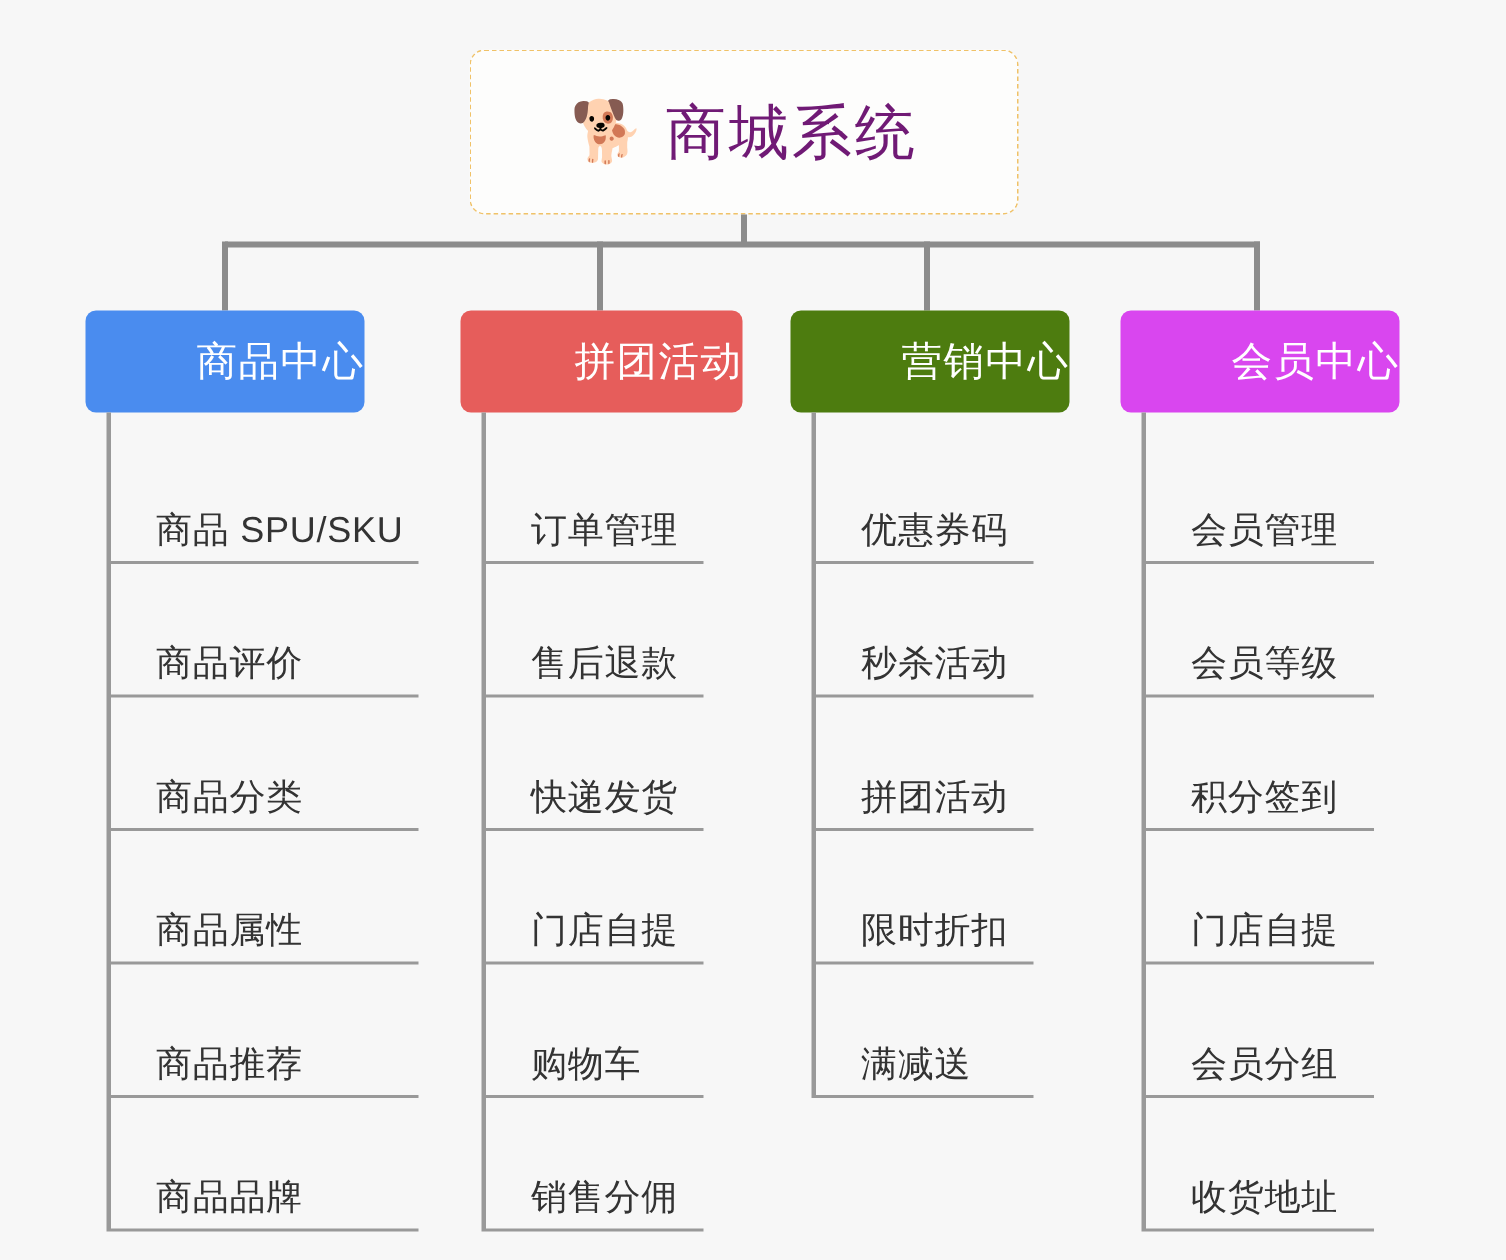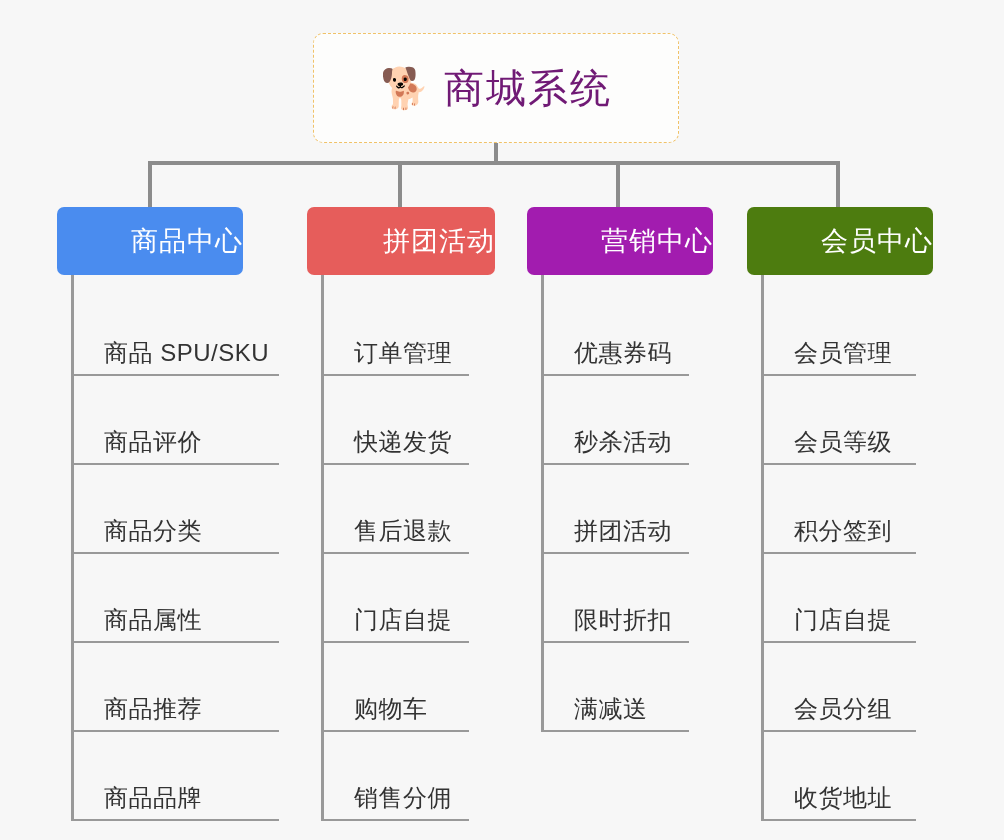--- a/index.html
+++ b/index.html
@@ -98,22 +98,22 @@
     letter-spacing: 1px;
     box-sizing: border-box;
   }
   .column.c0 .cat-box { width: 186px; }
   .column.c1 .cat-box { width: 188px; }
   .column.c2 .cat-box { width: 186px; }
   .column.c3 .cat-box { width: 186px; }
 
   .cat-blue   { background: #4a8cef; }
   .cat-red    { background: #e65d5b; }
-  .cat-orange { background: #a21caf; }
-  .cat-green  { background: #4d7c0f; }
+  .cat-orange { background: #4d7c0f; }
+  .cat-green  { background: #d946ef; }
 
   
   .leaf-list {
     position: relative;
     margin-top: 0;
     padding-top: 12px;
     border-left: 3px solid #999999;
     margin-left: 14px;
   }
   .leaf-item {
@@ -203,26 +203,26 @@
       <span>拼团活动</span>
     </div>
     <div class="leaf-list">
       <div class="leaf-item">
         <span class="leaf-underline">
           <span class="leaf-label">订单管理</span>
         </span>
       </div>
       <div class="leaf-item">
         <span class="leaf-underline">
+          <span class="leaf-label">售后退款</span>
+        </span>
+      </div>
+      <div class="leaf-item">
+        <span class="leaf-underline">
           <span class="leaf-label">快递发货</span>
-        </span>
-      </div>
-      <div class="leaf-item">
-        <span class="leaf-underline">
-          <span class="leaf-label">售后退款</span>
         </span>
       </div>
       <div class="leaf-item">
         <span class="leaf-underline">
           <span class="leaf-label">门店自提</span>
         </span>
       </div>
       <div class="leaf-item">
         <span class="leaf-underline">
           <span class="leaf-label">购物车</span>

